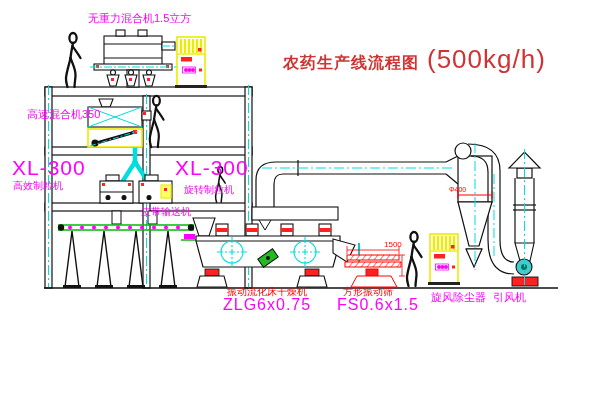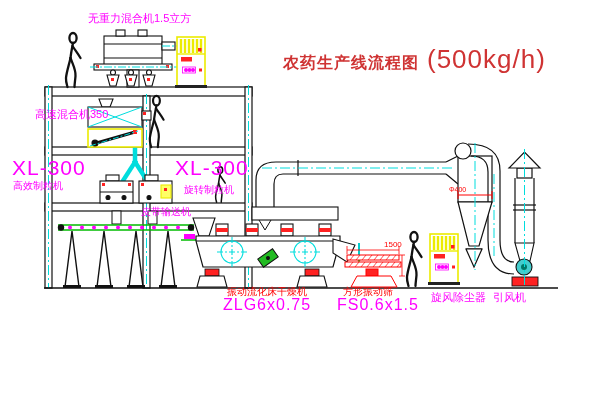--- a/index.html
+++ b/index.html
@@ -272,21 +272,21 @@
   <use href="#cabinet" transform="translate(177,37)"></use>
   <use href="#cabinet" transform="translate(430,234)"></use>
 </svg>
 
 <div class="title-wrap">
   <span class="title-cn">农药生产线流程图</span>
   <span class="title-cap">(500kg/h)</span>
 </div>
 
 <div class="lbl mag small11" style="left:88px;top:13px;">无重力混合机1.5立方</div>
-<div class="lbl mag small11" style="left:35px;top:109px;">高速混合机350</div>
+<div class="lbl mag small11" style="left:27px;top:109px;">高速混合机350</div>
 <div class="lbl mag model-big" style="left:12px;top:157px;">XL-300</div>
 <div class="lbl mag small10" style="left:13px;top:181px;">高效制粒机</div>
 <div class="lbl mag model-big" style="left:175px;top:157px;">XL-300</div>
 <div class="lbl mag small10" style="left:184px;top:185px;">旋转制粒机</div>
 <div class="lbl mag small10" style="left:141px;top:207px;text-align:center;">皮带输送机</div>
 <div class="lbl red small10" style="left:227px;top:287px;">振动流化床干燥机</div>
 <div class="lbl mag model-mid" style="left:223px;top:297px;">ZLG6x0.75</div>
 <div class="lbl red small10" style="left:343px;top:287px;">方形振动筛</div>
 <div class="lbl mag model-mid" style="left:337px;top:297px;">FS0.6x1.5</div>
 <div class="lbl mag small11" style="left:431px;top:292px;text-align:center;">旋风除尘器</div>

